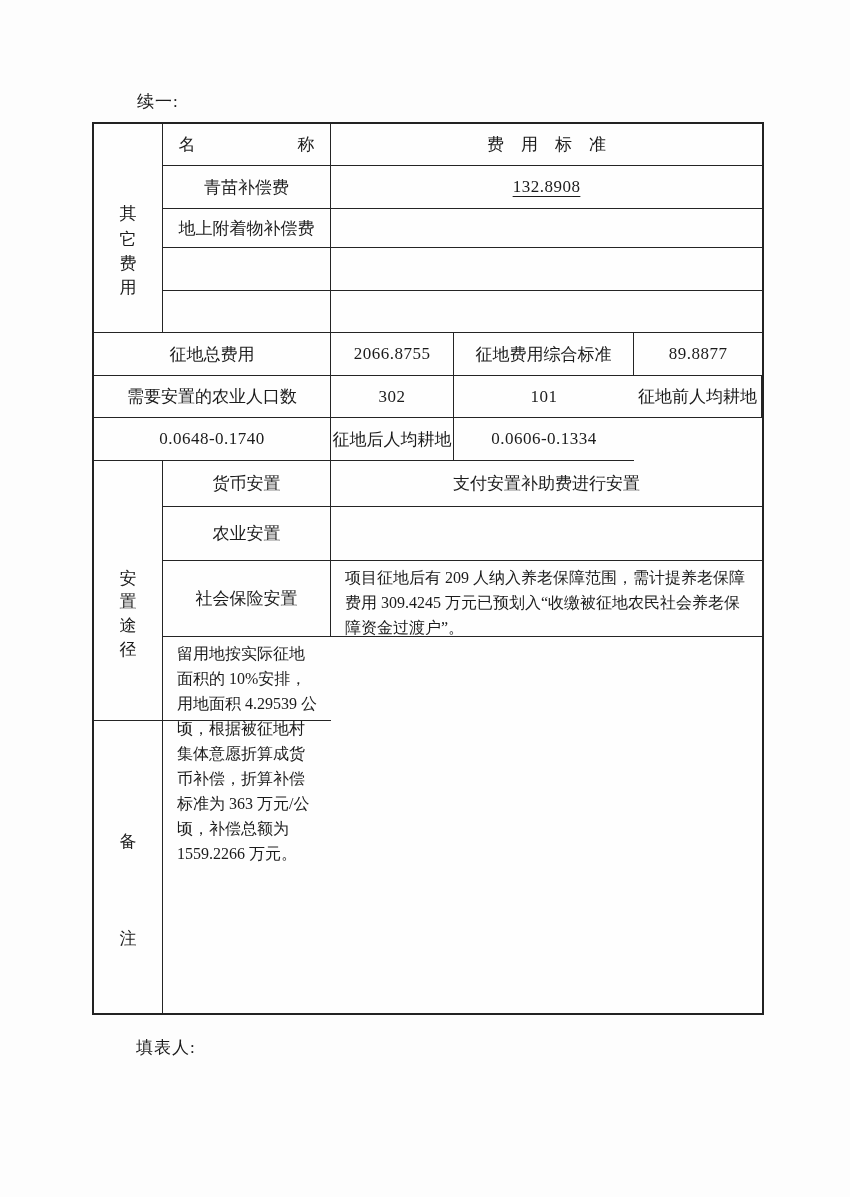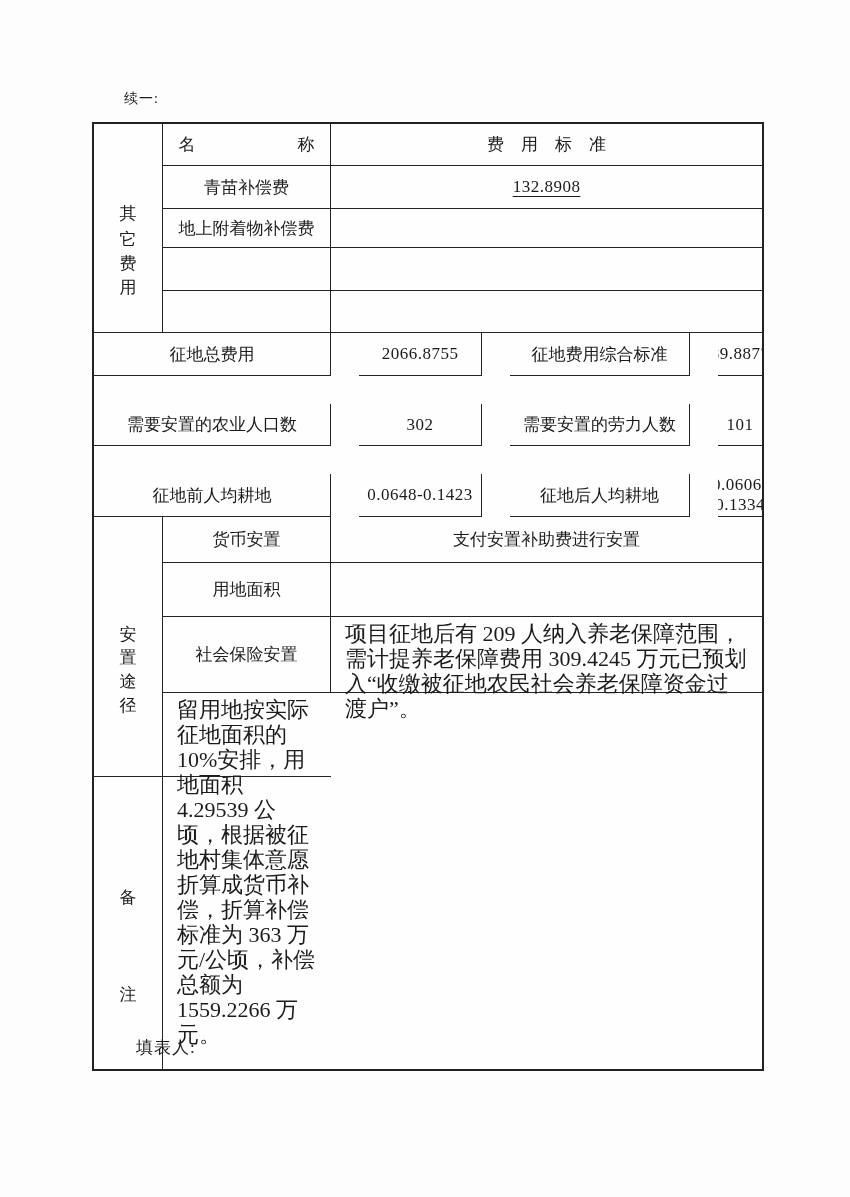--- a/index.html
+++ b/index.html
@@ -7,30 +7,30 @@
   body {
     font-family: "Liberation Serif", "DejaVu Serif", serif;
     color:#1b1b1b;
     position:relative;
   }
   .page {
     position:relative; width:850px; height:1197px;
     background:#fdfdfd;
   }
   .doc-title {
-    position:absolute; left:124px; top:90px;
-    font-size:14px; letter-spacing:1px;
+    position:absolute; left:137px; top:90px;
+    font-size:17px; letter-spacing:1px;
   }
   .form {
     position:absolute; left:92px; top:122px; width:672px;
     border:2px solid #222222; background:#fefefe;
   }
   .sec { display:grid; }
   .secA { grid-template-columns:69px 168px 1fr; grid-template-rows:42px 43px 39px 43px 42px; }
-  .secB { grid-template-columns:237px 123px 180px 1fr; grid-template-rows:43px 42px 43px;gap:28px; }
+  .secB { grid-template-columns:237px 123px 180px 1fr; grid-template-rows:43px 42px 43px; }
   .secC { grid-template-columns:69px 168px 1fr; grid-template-rows:46px 54px 76px 84px; }
   .secD { grid-template-columns:69px 1fr; grid-template-rows:292px; }
   .cell {
     display:flex; align-items:center; justify-content:center;
     font-size:17px; text-align:center; overflow:hidden;
   }
   .bR { border-right:1.6px solid #242424; }
   .bB { border-bottom:1.6px solid #242424; }
   .vcell { display:flex; align-items:center; justify-content:center; }
   .vcellA { grid-row:1/6; grid-column:1; }
@@ -40,21 +40,21 @@
     font-size:17px;
   }
   .vtA { letter-spacing:25px; margin-bottom:-25px; }
   .vtC { letter-spacing:24px; margin-bottom:-24px; }
   .vtD { letter-spacing:96px; margin-bottom:-96px; }
   .num { font-size:17px; letter-spacing:0.5px; }
   .ul { text-decoration:underline; text-underline-offset:4px; }
   .para {
     display:block; text-align:left;
     padding:4px 12px 2px 14px;
-    font-size:22px; line-height:25px;
+    font-size:16px; line-height:25px;
   }
   .doc-footer {
     position:absolute; left:136px; top:1036px;
     font-size:17px; letter-spacing:1px;
   }
 </style>
 </head>
 <body>
 
 <div class="page">
@@ -84,38 +84,37 @@
     </div>
 
     <div class="sec secB">
       <div class="cell bR bB">征地总费用</div>
       <div class="cell bR bB num">2066.8755</div>
       <div class="cell bR bB">征地费用综合标准</div>
       <div class="cell bB num">89.8877</div>
 
       <div class="cell bR bB">需要安置的农业人口数</div>
       <div class="cell bR bB num">302</div>
-      <div class="cell bR bB">需要安置的劳力人数</div>
       <div class="cell bB num">101</div>
 
       <div class="cell bR bB">征地前人均耕地</div>
-      <div class="cell bR bB num">0.0648-0.1423</div>
+      <div class="cell bR bB num">0.0648-0.1740</div>
       <div class="cell bR bB">征地后人均耕地</div>
       <div class="cell bB num">0.0606-0.1334</div>
     </div>
 
     <div class="sec secC">
       <div class="vcell vcellC bR bB">
         <span class="vt vtC">安置途径</span>
       </div>
 
       <div class="cell bR bB">货币安置</div>
       <div class="cell bB">支付安置补助费进行安置</div>
 
-      <div class="cell bR bB">用地面积</div>
+      <div class="cell bR bB">农业安置</div>
       <div class="cell bB"></div>
 
       <div class="cell bR bB">社会保险安置</div>
       <div class="para bB">项目征地后有 209 人纳入养老保障范围，需计提养老保障费用 309.4245 万元已预划入“收缴被征地农民社会养老保障资金过渡户”。</div>
 
       <div class="para bB">留用地按实际征地面积的 10%安排，用地面积 4.29539 公顷，根据被征地村集体意愿折算成货币补偿，折算补偿标准为 363 万元/公顷，补偿总额为 1559.2266 万元。</div>
     </div>
 
     <div class="sec secD">
       <div class="vcell bR">

